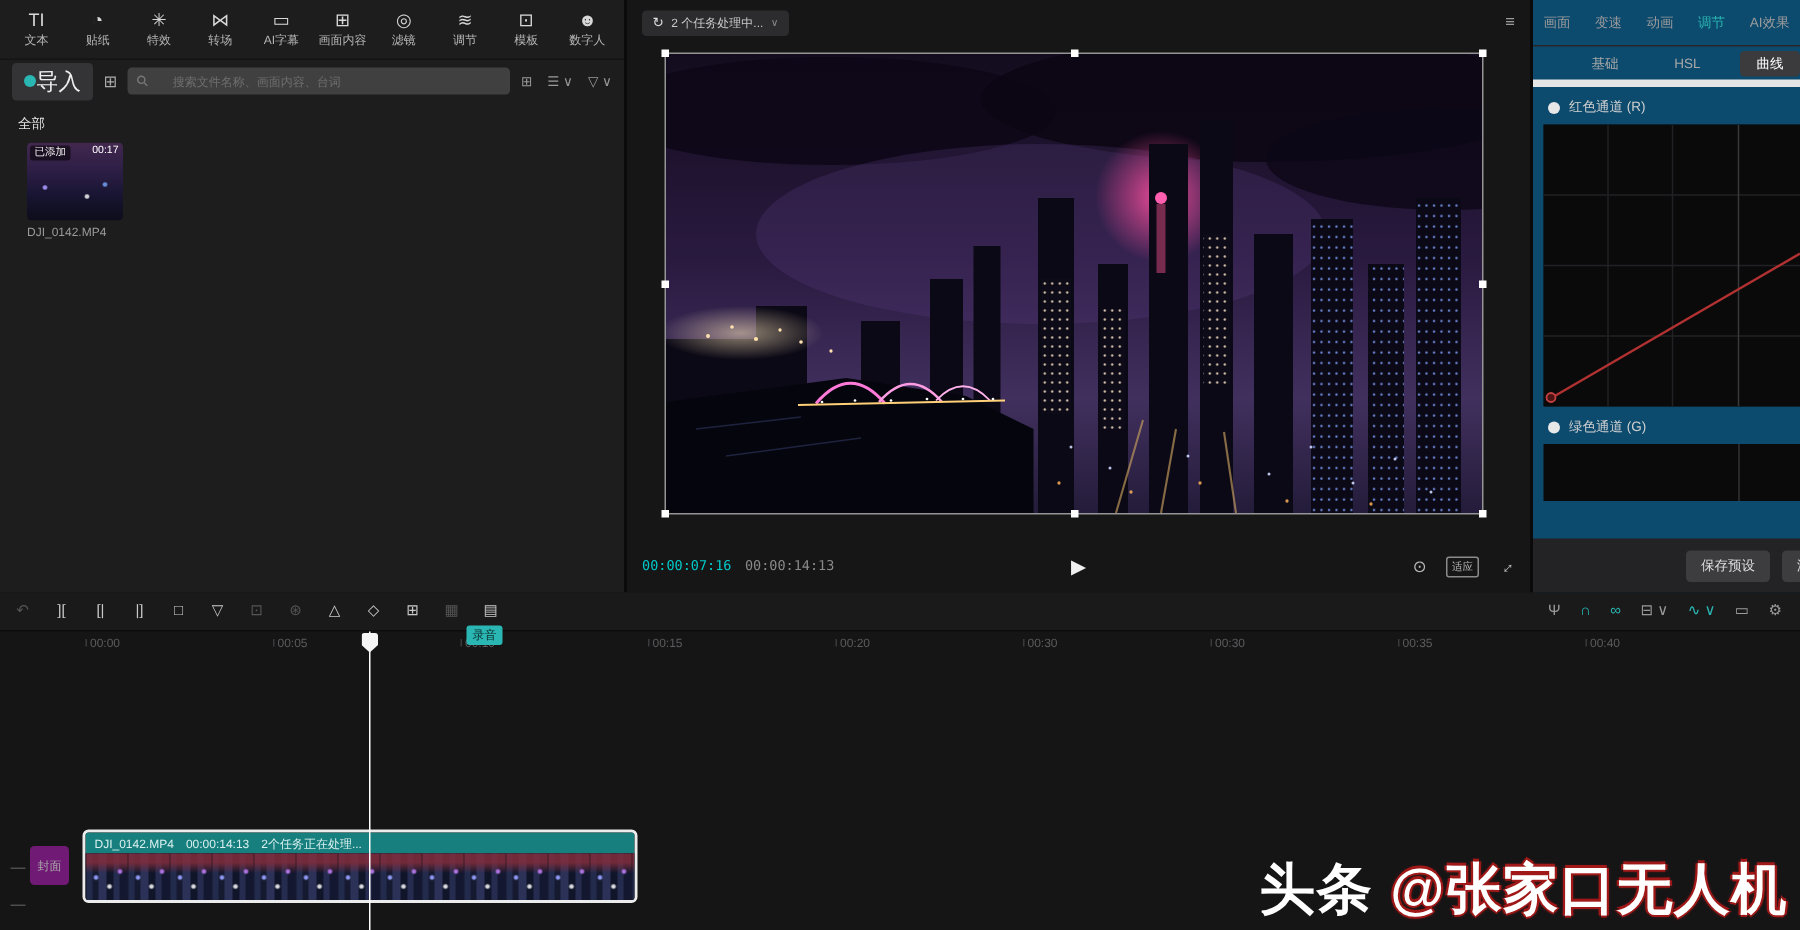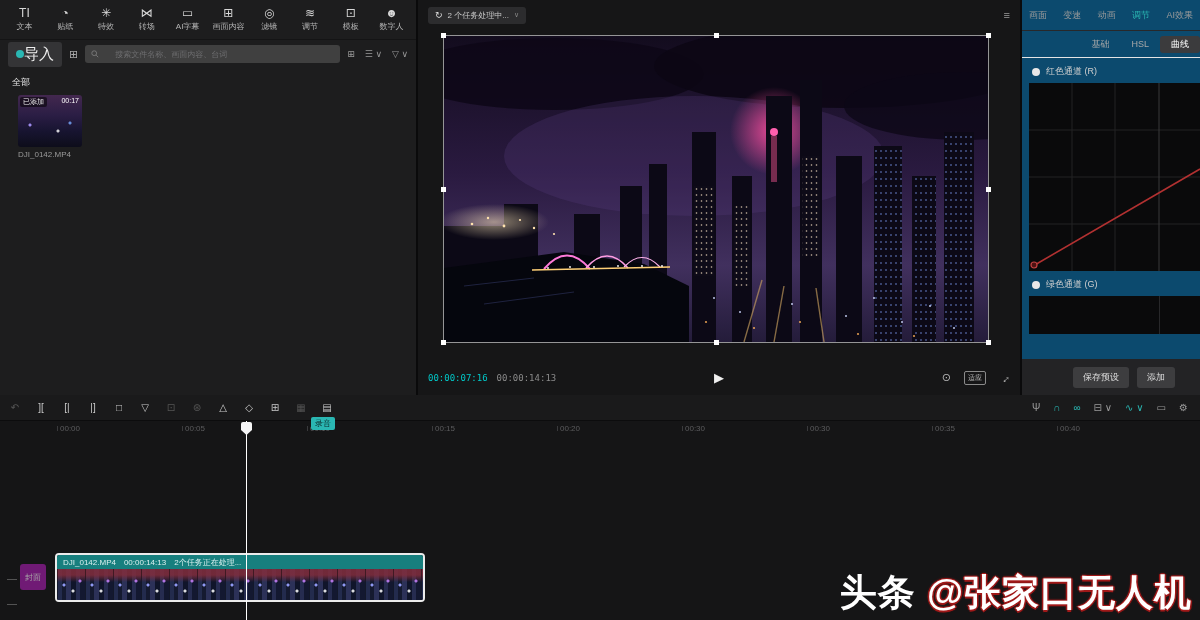--- a/index.html
+++ b/index.html
@@ -58,30 +58,30 @@
   .ctl-right { margin-left:auto; display:flex; align-items:center; gap:13px; color:#b8b8b8; }
   .ci-focus { font-size:11px; cursor:pointer; }
   .fit-box { font-size:7px; border:1px solid #8a8a8a; border-radius:2px; padding:1px 3px; color:#b8b8b8; cursor:pointer; }
   .ci-expand { display:inline-block; transform:rotate(-45deg); font-size:11px; cursor:pointer; }
 
   
   .right-panel { width:178px; background:#0c4a6e; display:flex; flex-direction:column; overflow:hidden; }
   .rp-tabs { height:30px; display:flex; align-items:center; justify-content:space-between; padding:0 7px; font-size:9px; color:#9a9a9a; }
   .rp-tab { cursor:pointer; white-space:nowrap; }
   .rp-tab.active { color:#2ab7b3; }
-  .rp-subtabs { height:28px; display:flex; align-items:center; justify-content:flex-end; font-size:9px; color:#a8a8a8; border-top:1px solid #28282a; border-bottom:1px solid #e5e5e5; }
+  .rp-subtabs { height:28px; display:flex; align-items:center; justify-content:space-between; font-size:9px; color:#a8a8a8; border-top:1px solid #28282a; border-bottom:5px solid #e5e5e5;padding-left:28px; }
   .rp-subtab { cursor:pointer; padding:2px 11px; border-radius:3px; }
   .rp-subtab.active { background:#3b3b3d; color:#fff; }
   .channel-row { display:flex; align-items:center; gap:6px; padding:7px 0 5px 10px; font-size:9px; color:#cfcfcf; }
   .channel-dot { width:8px; height:8px; border-radius:50%; background:#e8e8e8; }
   .curve-wrap { margin-left:7px; height:188px; background:#0a0a0b; }
   .curve-wrap svg { display:block; width:100%; height:100%; }
   .curve2 { margin-left:7px; height:38px; background:#0a0a0b;
     background-image:linear-gradient(90deg, transparent 0 130px, #28282a 130px 131px, transparent 131px); }
-  .rp-actions { margin-top:auto; height:36px; background:#232325; display:flex; align-items:center; justify-content:center; gap:8px; padding-right:0; }
+  .rp-actions { margin-top:auto; height:36px; background:#232325; display:flex; align-items:center; justify-content:flex-end; gap:8px; padding-right:0; }
   .rp-btn { background:#3d3d3f; border:none; border-radius:3px; color:#dedede; font-size:9px; padding:4px 10px; font-family:inherit; cursor:pointer; white-space:nowrap; }
   .rp-btn.partial { margin-right:-26px; }
 
   
   .timeline { position:relative; height:225px; background:#151516; }
   .tl-toolbar { height:26px; display:flex; align-items:center; padding:0 2px; background:#1a1a1b; border-bottom:1px solid #0c0c0d; }
   .tl-left { display:flex; }
   .tl-tool { width:26px; text-align:center; font-size:10px; color:#c9c9c9; cursor:pointer; }
   .tl-tool.dim { color:#555; }
   .tl-right { margin-left:auto; display:flex; align-items:center; gap:13px; padding-right:10px; font-size:10px; color:#9a9a9a; }

